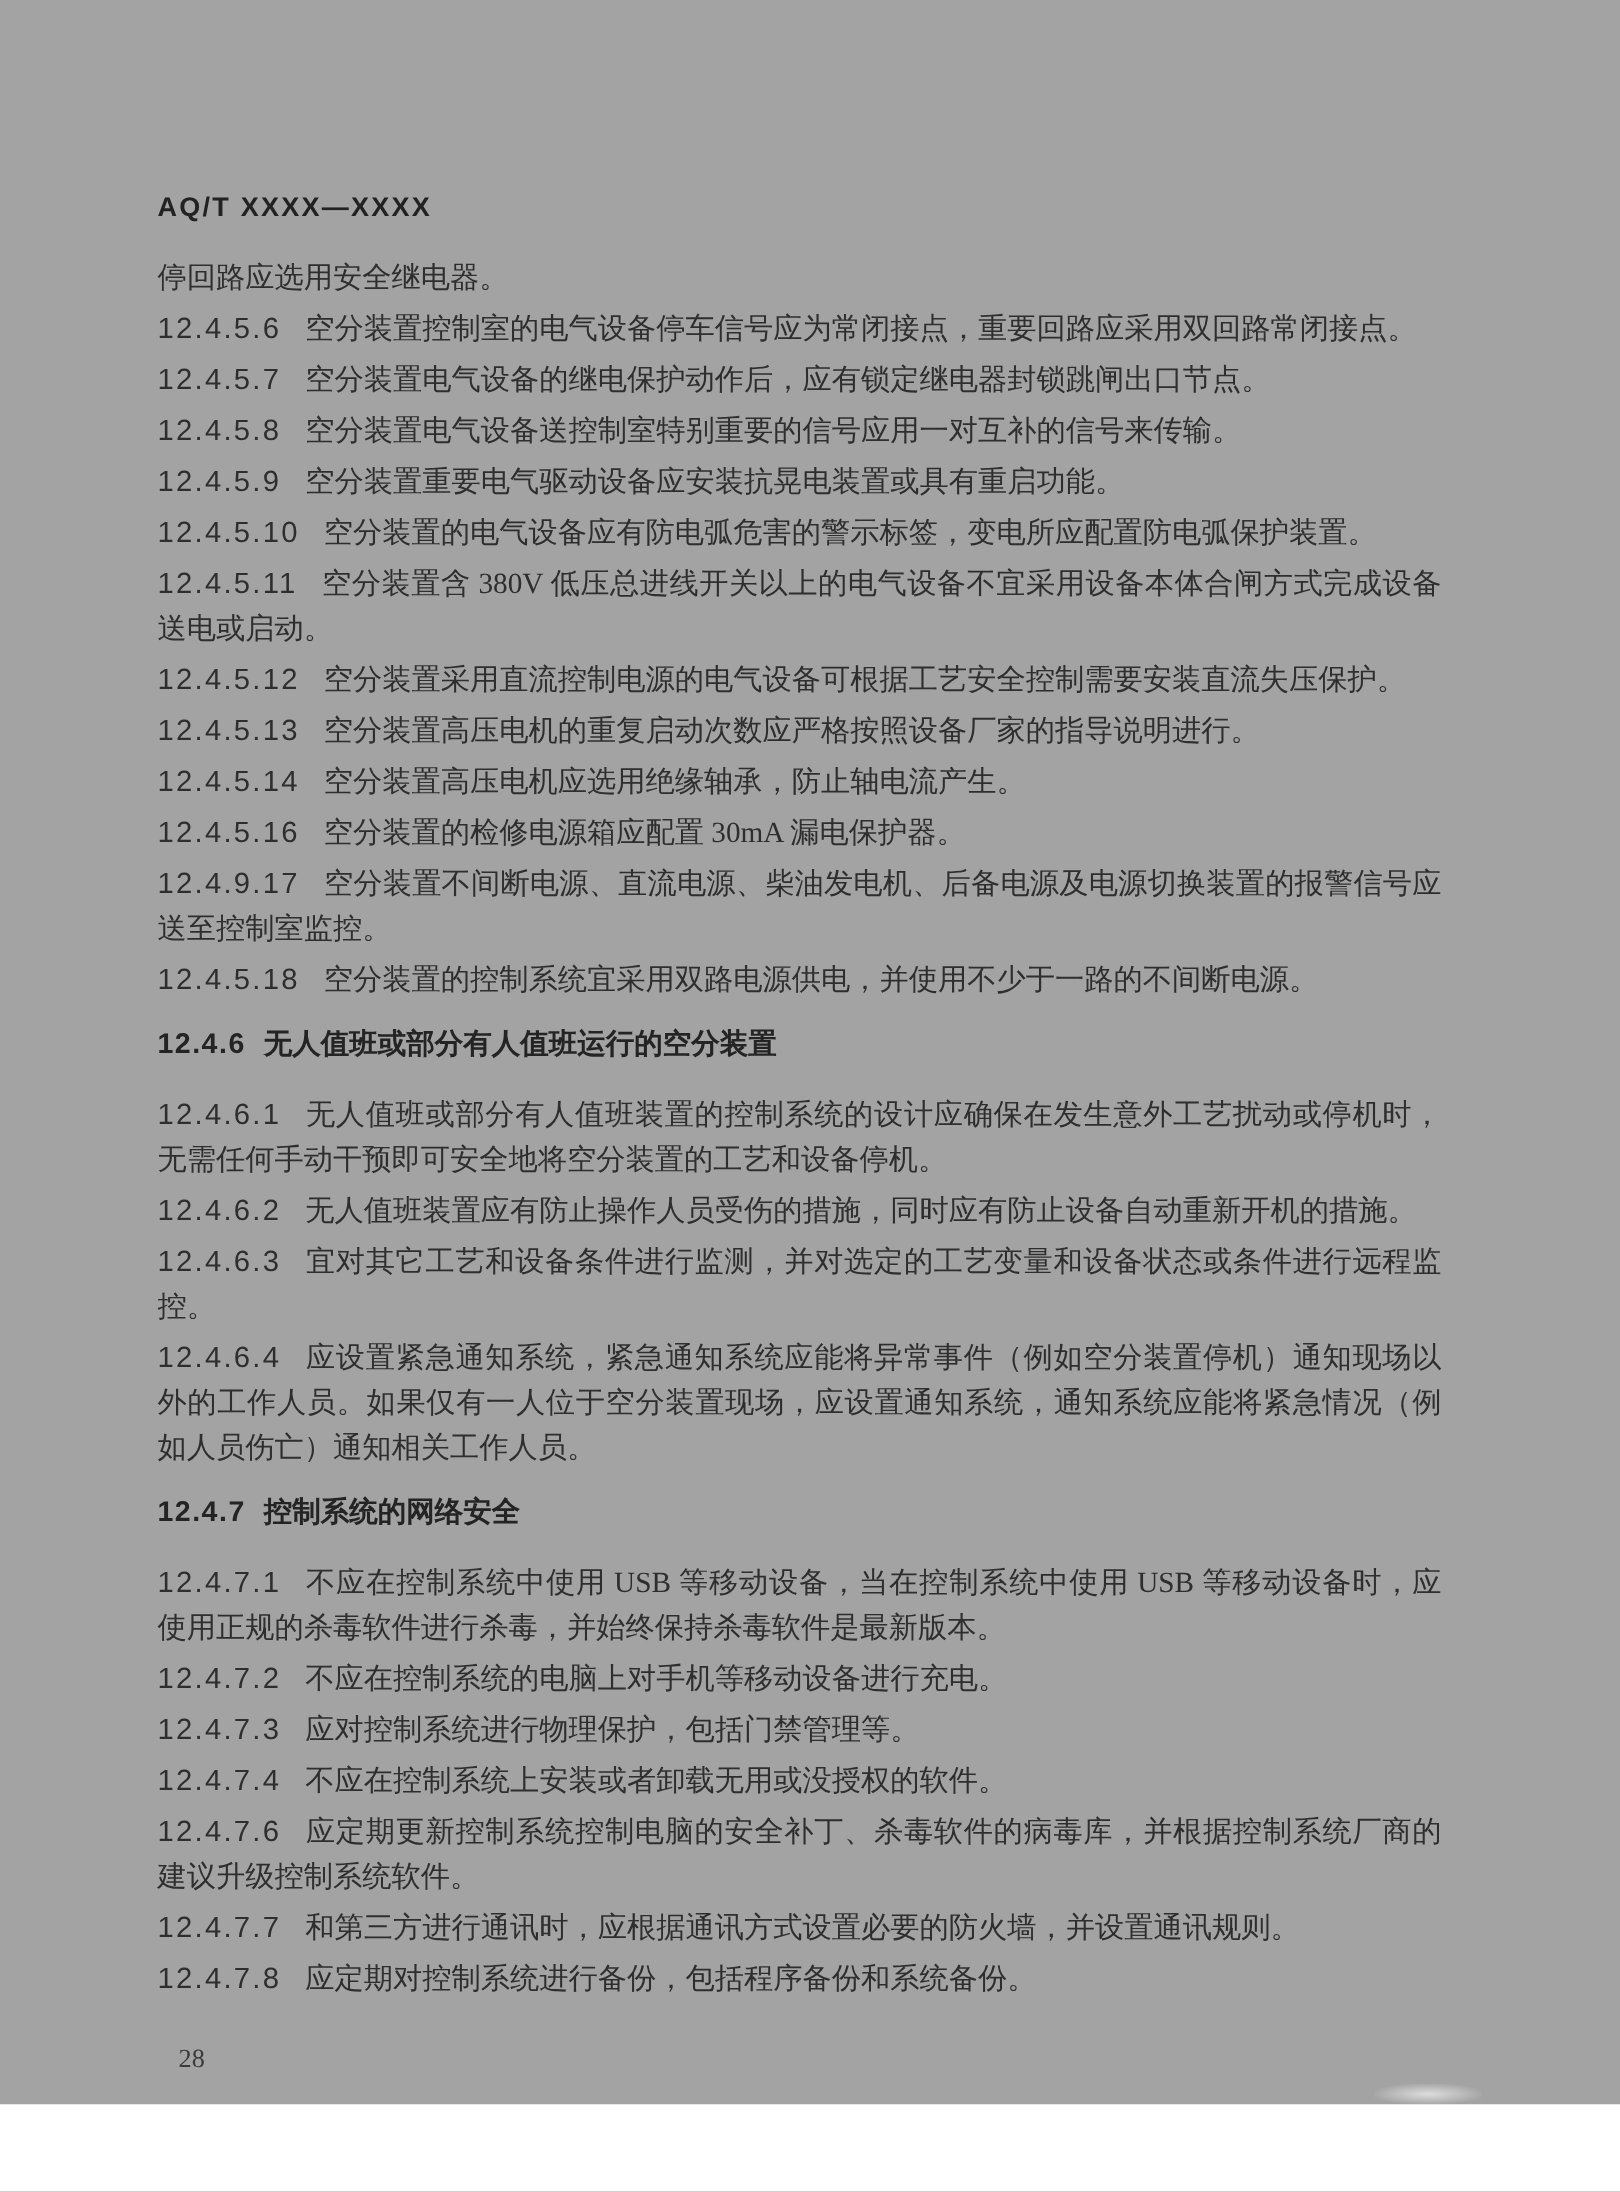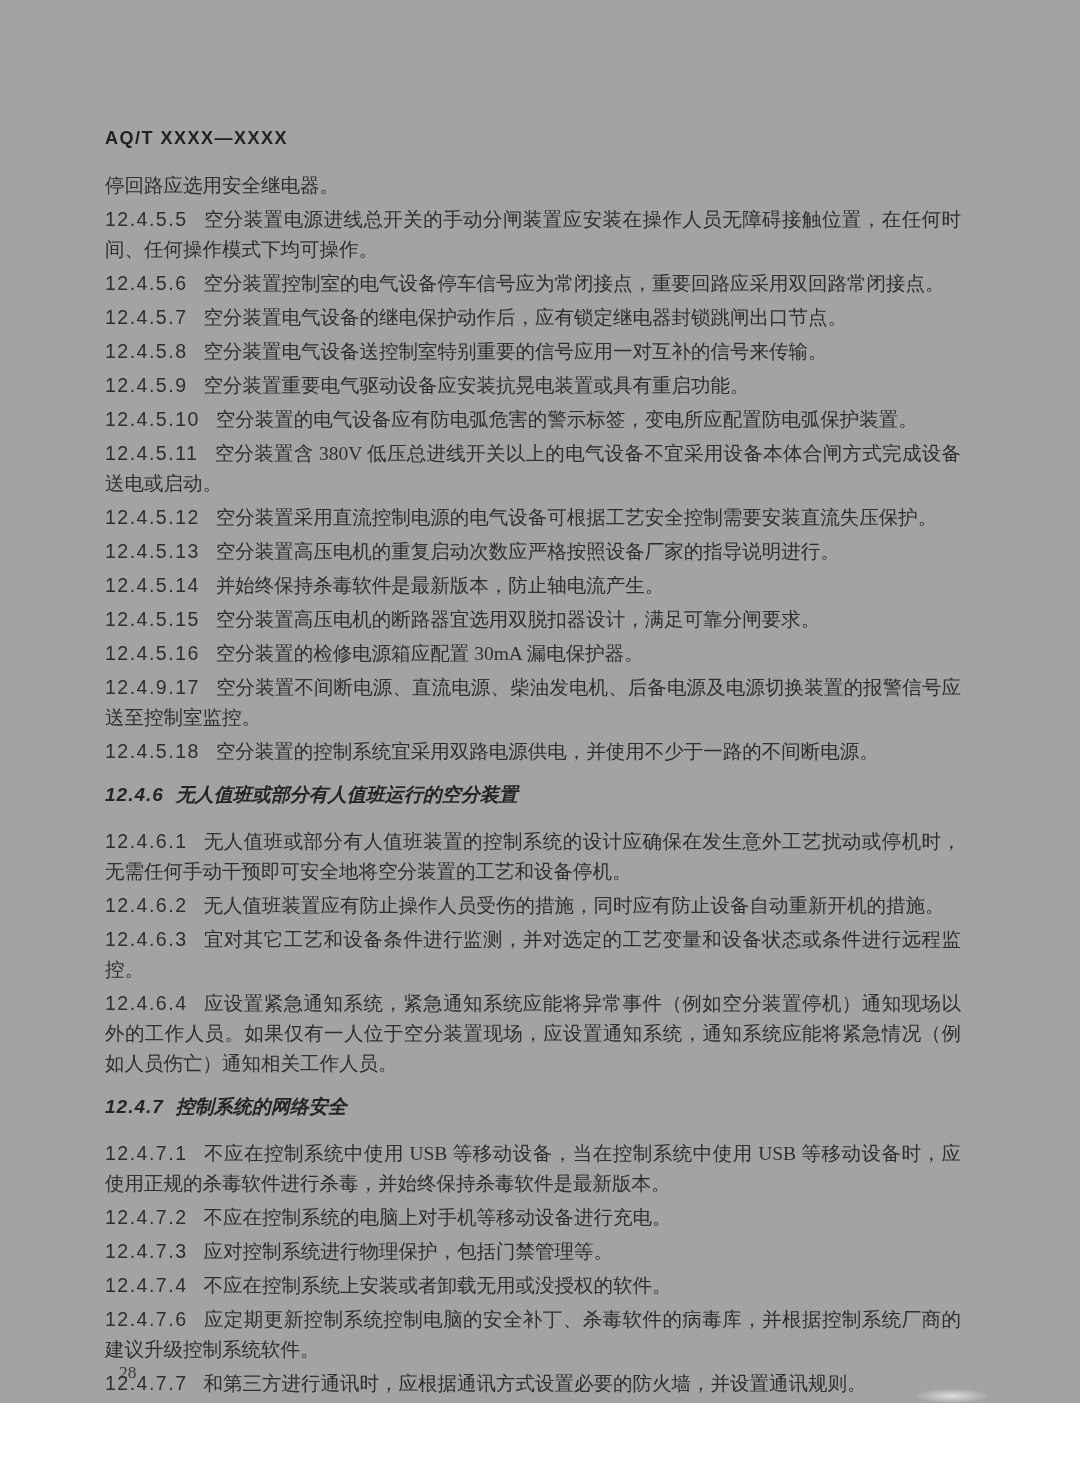--- a/index.html
+++ b/index.html
@@ -40,21 +40,20 @@
     text-align: justify;
     color: #2e2e2e;
   }
   p.para.heading {
     font-family: "Liberation Sans", "DejaVu Sans", sans-serif;
     font-weight: 700;
     font-size: 19px;
     text-align: left;
     margin: 13px 0 16px 0;
     color: #242424;
-    font-style: italic;
   }
   .clause-num {
     font-family: "Liberation Sans", "DejaVu Sans", sans-serif;
     letter-spacing: 1.5px;
     margin-right: 16px;
     white-space: nowrap;
   }
   p.para.heading .clause-num {
     margin-right: 12px;
     letter-spacing: 1px;
@@ -81,41 +80,39 @@
 </head>
 <body>
 
 <div class="page">
 
   <div class="doc-header">AQ/T XXXX—XXXX</div>
 
   <div class="content">
   <p class="para body"><span class="clause-text">停回路应选用安全继电器。</span></p>
 
-  <p class="para body"><span class="clause-num">12.4.5.5</span><span class="clause-text">空分装置电源进线总开关的手动分闸装置应安装在操作人员无障碍接触位置，在任何时间、任何操作模式下均可操作。</span></p>
 
   <p class="para body"><span class="clause-num">12.4.5.6</span><span class="clause-text">空分装置控制室的电气设备停车信号应为常闭接点，重要回路应采用双回路常闭接点。</span></p>
 
   <p class="para body"><span class="clause-num">12.4.5.7</span><span class="clause-text">空分装置电气设备的继电保护动作后，应有锁定继电器封锁跳闸出口节点。</span></p>
 
   <p class="para body"><span class="clause-num">12.4.5.8</span><span class="clause-text">空分装置电气设备送控制室特别重要的信号应用一对互补的信号来传输。</span></p>
 
   <p class="para body"><span class="clause-num">12.4.5.9</span><span class="clause-text">空分装置重要电气驱动设备应安装抗晃电装置或具有重启功能。</span></p>
 
   <p class="para body"><span class="clause-num">12.4.5.10</span><span class="clause-text">空分装置的电气设备应有防电弧危害的警示标签，变电所应配置防电弧保护装置。</span></p>
 
   <p class="para body"><span class="clause-num">12.4.5.11</span><span class="clause-text">空分装置含 380V 低压总进线开关以上的电气设备不宜采用设备本体合闸方式完成设备送电或启动。</span></p>
 
   <p class="para body"><span class="clause-num">12.4.5.12</span><span class="clause-text">空分装置采用直流控制电源的电气设备可根据工艺安全控制需要安装直流失压保护。</span></p>
 
   <p class="para body"><span class="clause-num">12.4.5.13</span><span class="clause-text">空分装置高压电机的重复启动次数应严格按照设备厂家的指导说明进行。</span></p>
 
-  <p class="para body"><span class="clause-num">12.4.5.14</span><span class="clause-text">并始终保持杀毒软件是最新版本，防止轴电流产生。</span></p>
+  <p class="para body"><span class="clause-num">12.4.5.14</span><span class="clause-text">空分装置高压电机应选用绝缘轴承，防止轴电流产生。</span></p>
 
-  <p class="para body"><span class="clause-num">12.4.5.15</span><span class="clause-text">空分装置高压电机的断路器宜选用双脱扣器设计，满足可靠分闸要求。</span></p>
 
   <p class="para body"><span class="clause-num">12.4.5.16</span><span class="clause-text">空分装置的检修电源箱应配置 30mA 漏电保护器。</span></p>
 
   <p class="para body"><span class="clause-num">12.4.9.17</span><span class="clause-text">空分装置不间断电源、直流电源、柴油发电机、后备电源及电源切换装置的报警信号应送至控制室监控。</span></p>
 
   <p class="para body"><span class="clause-num">12.4.5.18</span><span class="clause-text">空分装置的控制系统宜采用双路电源供电，并使用不少于一路的不间断电源。</span></p>
 
   <p class="para heading"><span class="clause-num">12.4.6</span><span class="clause-text">无人值班或部分有人值班运行的空分装置</span></p>
 
   <p class="para body"><span class="clause-num">12.4.6.1</span><span class="clause-text">无人值班或部分有人值班装置的控制系统的设计应确保在发生意外工艺扰动或停机时，无需任何手动干预即可安全地将空分装置的工艺和设备停机。</span></p>

